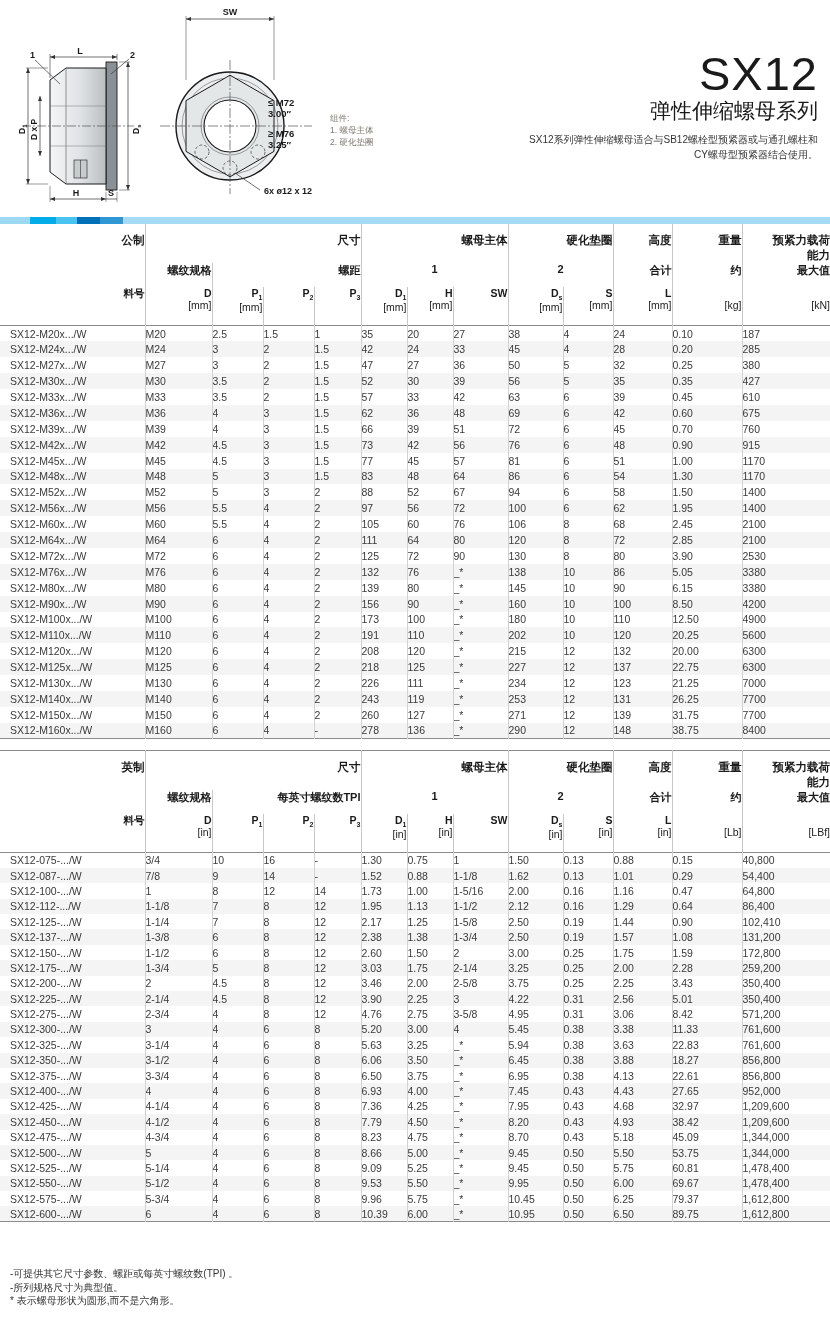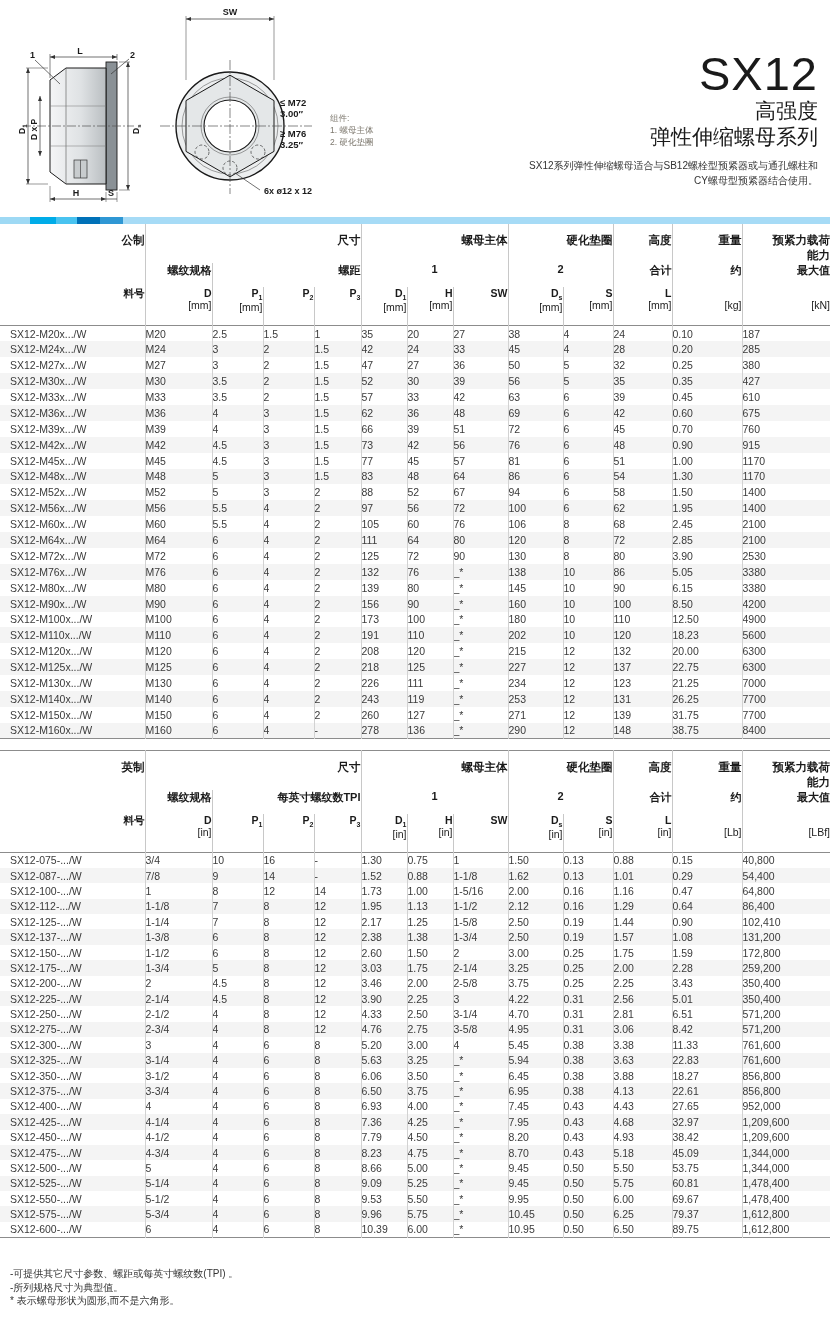--- a/index.html
+++ b/index.html
@@ -11,21 +11,21 @@
   #title-block{position:absolute;top:50px;right:12px;text-align:right;}
   #product-code{font-size:47px;font-weight:300;letter-spacing:1px;color:#1a1a1a;line-height:48px;}
   .subtitle{font-size:21px;font-weight:400;color:#1a1a1a;line-height:26px;}
   #series-desc{margin-top:8px;font-size:10px;color:#333;line-height:15px;}
 
   
   svg text{font-family:"Liberation Sans","DejaVu Sans",sans-serif;}
   .dimtxt{font-size:9px;font-weight:bold;fill:#1a1a1a;}
   .dimtxt-sm{font-size:8.5px;font-weight:bold;fill:#1a1a1a;}
   #thread-range{position:absolute;left:268px;top:97px;font-size:9.5px;font-weight:bold;color:#1a1a1a;line-height:11px;}
-  #thread-range .blk{margin-bottom:9px;margin-left:12px;}
+  #thread-range .blk{margin-bottom:9px;}
   #component-legend{position:absolute;left:330px;top:112px;font-size:8.5px;color:#7d786e;line-height:12px;}
 
   
   #accent-bar{position:absolute;left:0;top:217px;width:830px;height:7px;display:flex;}
   #accent-bar div{height:7px;}
 
   
   table.data-table{border-collapse:collapse;table-layout:fixed;width:830px;}
   table.data-table th,table.data-table td{padding:0;margin:0;overflow:hidden;white-space:nowrap;}
   #metric-table{position:absolute;left:0;top:224px;}
@@ -154,21 +154,20 @@
 </div>
 
 <div id="component-legend">
   <div>组件:</div>
   <div>1. 螺母主体</div>
   <div>2. 硬化垫圈</div>
 </div>
 
 <div id="title-block">
   <div id="product-code">SX12</div>
-  <div class="subtitle">高强度</div>
   <div class="subtitle">弹性伸缩螺母系列</div>
   <div id="series-desc">
     <div>SX12系列弹性伸缩螺母适合与SB12螺栓型预紧器或与通孔螺柱和</div>
     <div>CY螺母型预紧器结合使用。</div>
   </div>
 </div>
 
 <div id="accent-bar">
     <div style="width: 30px; background: rgb(158, 217, 244);"></div>
     <div style="width: 26px; background: rgb(0, 172, 232);"></div>
@@ -521,21 +520,21 @@
         <td>M110</td>
         <td>6</td>
         <td>4</td>
         <td>2</td>
         <td>191</td>
         <td>110</td>
         <td>_*</td>
         <td>202</td>
         <td>10</td>
         <td>120</td>
-        <td>18.23</td>
+        <td>20.25</td>
         <td>5600</td>
       </tr>
       <tr>
         <td class="part">SX12-M120x.../W</td>
         <td>M120</td>
         <td>6</td>
         <td>4</td>
         <td>2</td>
         <td>208</td>
         <td>120</td>
@@ -821,35 +820,20 @@
         <td>3.90</td>
         <td>2.25</td>
         <td>3</td>
         <td>4.22</td>
         <td>0.31</td>
         <td>2.56</td>
         <td>5.01</td>
         <td>350,400</td>
       </tr>
       <tr>
-        <td class="part">SX12-250-.../W</td>
-        <td>2-1/2</td>
-        <td>4</td>
-        <td>8</td>
-        <td>12</td>
-        <td>4.33</td>
-        <td>2.50</td>
-        <td>3-1/4</td>
-        <td>4.70</td>
-        <td>0.31</td>
-        <td>2.81</td>
-        <td>6.51</td>
-        <td>571,200</td>
-      </tr>
-      <tr>
         <td class="part">SX12-275-.../W</td>
         <td>2-3/4</td>
         <td>4</td>
         <td>8</td>
         <td>12</td>
         <td>4.76</td>
         <td>2.75</td>
         <td>3-5/8</td>
         <td>4.95</td>
         <td>0.31</td>

